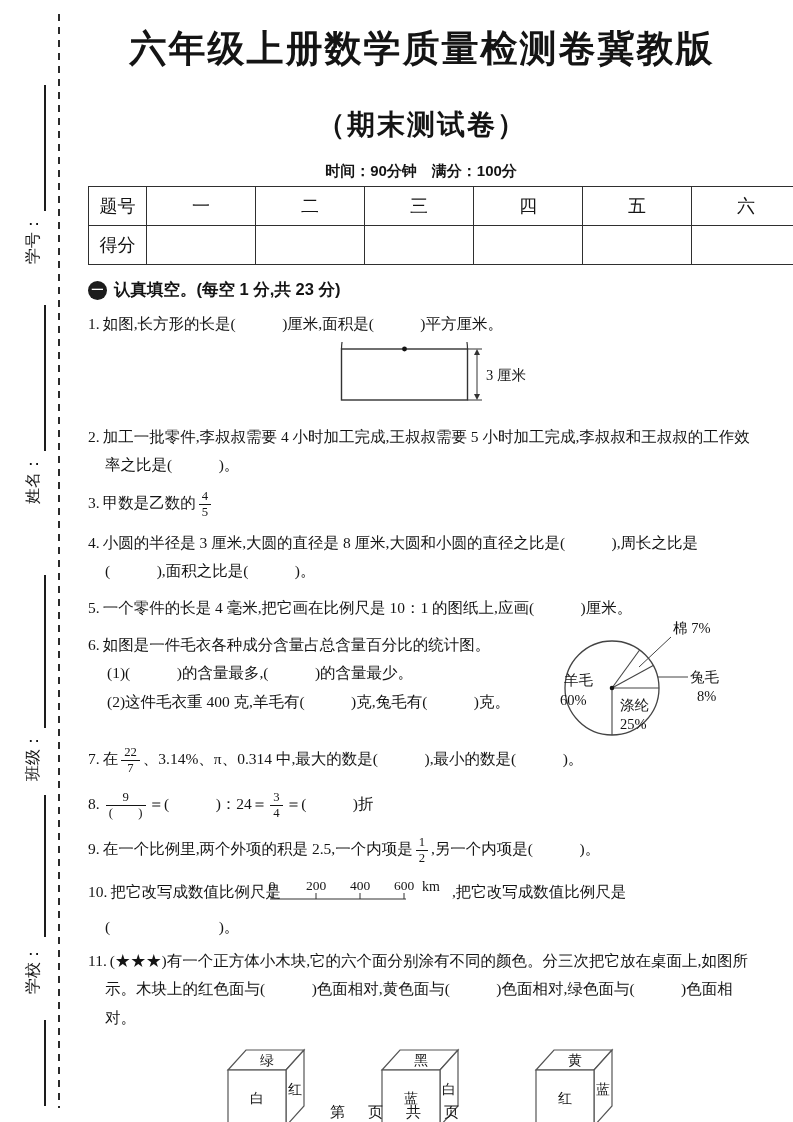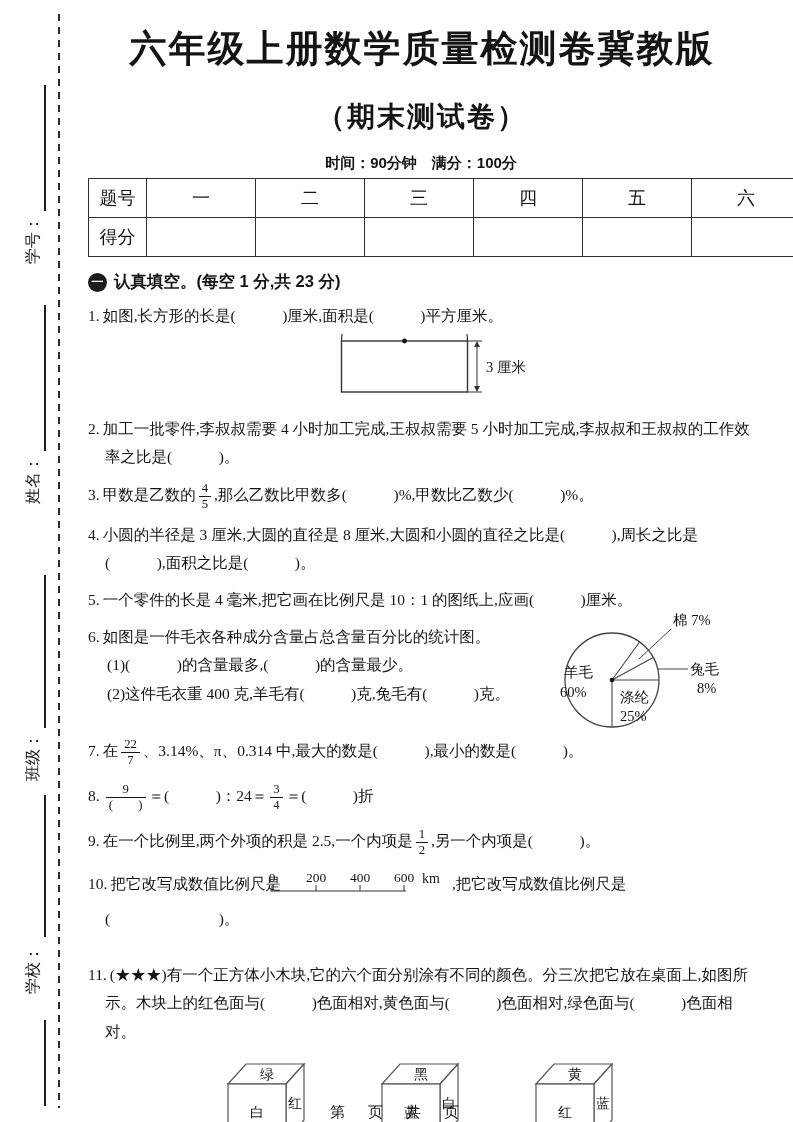--- a/index.html
+++ b/index.html
@@ -11,21 +11,21 @@
     background:repeating-linear-gradient(to bottom,#2b2b2b 0 7px,transparent 7px 13px);}
   .m-label{position:absolute;left:4px;width:58px;height:20px;text-align:center;
     transform:rotate(-90deg);font-size:16px;white-space:nowrap;}
   .m-line{position:absolute;left:44px;width:2px;background:#1d1d1d;}
 
   
   .content{position:absolute;left:88px;top:16px;width:668px;}
   .title{font-family:"Liberation Sans",sans-serif;font-weight:bold;font-size:37px;
     text-align:center;margin:8px 0 0 0;letter-spacing:2px;}
   .subtitle{font-family:Liberation Serif, serif;font-weight:bold;font-size:28px;
-    text-align:center;margin:24px 0 0 0;letter-spacing:2px;}
+    text-align:center;margin:32px 0 0 0;letter-spacing:2px;}
   .meta{font-family:"Liberation Sans",sans-serif;font-weight:bold;font-size:15px;
     text-align:center;margin:18px 2px 5px 0;}
 
   table.score{width:777px;border-collapse:collapse;table-layout:fixed;}
   table.score th,table.score td{border:1.6px solid #2f2f2f;height:38px;text-align:center;
     font-family:"Liberation Sans",sans-serif;font-weight:normal;font-size:18px;padding:0;}
   table.score col.c-first{width:58px;} table.score col.c-last{width:64px;}
 
   .sec-head{display:flex;align-items:center;gap:7px;margin:14px 0 2px 0;
     font-family:"Liberation Sans",sans-serif;font-weight:bold;font-size:16.5px;}
@@ -133,21 +133,21 @@
     </div>
 
     <div class="q">
       <span class="qnum">2.</span><span>加工一批零件,李叔叔需要 4 小时加工完成,王叔叔需要 5 小时加工完成,李叔叔和王叔叔的工作效率之比是(　　　)。</span>
     </div>
 
     <div class="q">
       <span class="qnum">3.</span><span>甲数是乙数的</span><span class="frac">
           <span class="fnum">4</span>
           <span class="fden">5</span>
-        </span><span>,那么乙数比甲数多(　　　)%,甲数比乙数少(　　　)%。</span>
+        </span>
     </div>
 
     <div class="q">
       <span class="qnum">4.</span><span>小圆的半径是 3 厘米,大圆的直径是 8 厘米,大圆和小圆的直径之比是(　　　),周长之比是(　　　),面积之比是(　　　)。</span>
     </div>
 
     <div class="q">
       <span class="qnum">5.</span><span>一个零件的长是 4 毫米,把它画在比例尺是 10：1 的图纸上,应画(　　　)厘米。</span>
     </div>
 
@@ -211,21 +211,21 @@
             <text x="138" y="12" font-size="13.5" text-anchor="middle">600</text>
             <text x="156" y="13" font-size="14">km</text>
             <line x1="4" y1="21" x2="140" y2="21" stroke="#333" stroke-width="1.2"></line>
             <line x1="6" y1="15" x2="6" y2="21" stroke="#333" stroke-width="1"></line>
             <line x1="50" y1="15" x2="50" y2="21" stroke="#333" stroke-width="1"></line>
             <line x1="94" y1="15" x2="94" y2="21" stroke="#333" stroke-width="1"></line>
             <line x1="138" y1="15" x2="138" y2="21" stroke="#333" stroke-width="1"></line>
           </svg></span><span>,把它改写成数值比例尺是(　　　　　　　)。</span>
     </div>
 
-    <div class="q" style="margin-top:28px;">
+    <div class="q" style="margin-top:6px;">
       <span class="qnum">11.</span><span>(★★★)有一个正方体小木块,它的六个面分别涂有不同的颜色。分三次把它放在桌面上,如图所示。木块上的红色面与(　　　)色面相对,黄色面与(　　　)色面相对,绿色面与(　　　)色面相对。</span>
     </div>
 
     <div class="cubes-row">
       <svg width="96" height="88" viewBox="0 0 96 88">
         <polygon points="8,28 26,8 84,8 66,28" fill="#fff" stroke="#555" stroke-width="1.2"></polygon>
         <polygon points="66,28 84,8 84,64 66,84" fill="#fff" stroke="#555" stroke-width="1.2"></polygon>
         <rect x="8" y="28" width="58" height="56" fill="#fff" stroke="#555" stroke-width="1.2"></rect>
         <text x="47" y="23" font-size="14" text-anchor="middle">绿</text>
         <text x="37" y="61" font-size="14" text-anchor="middle">白</text>

